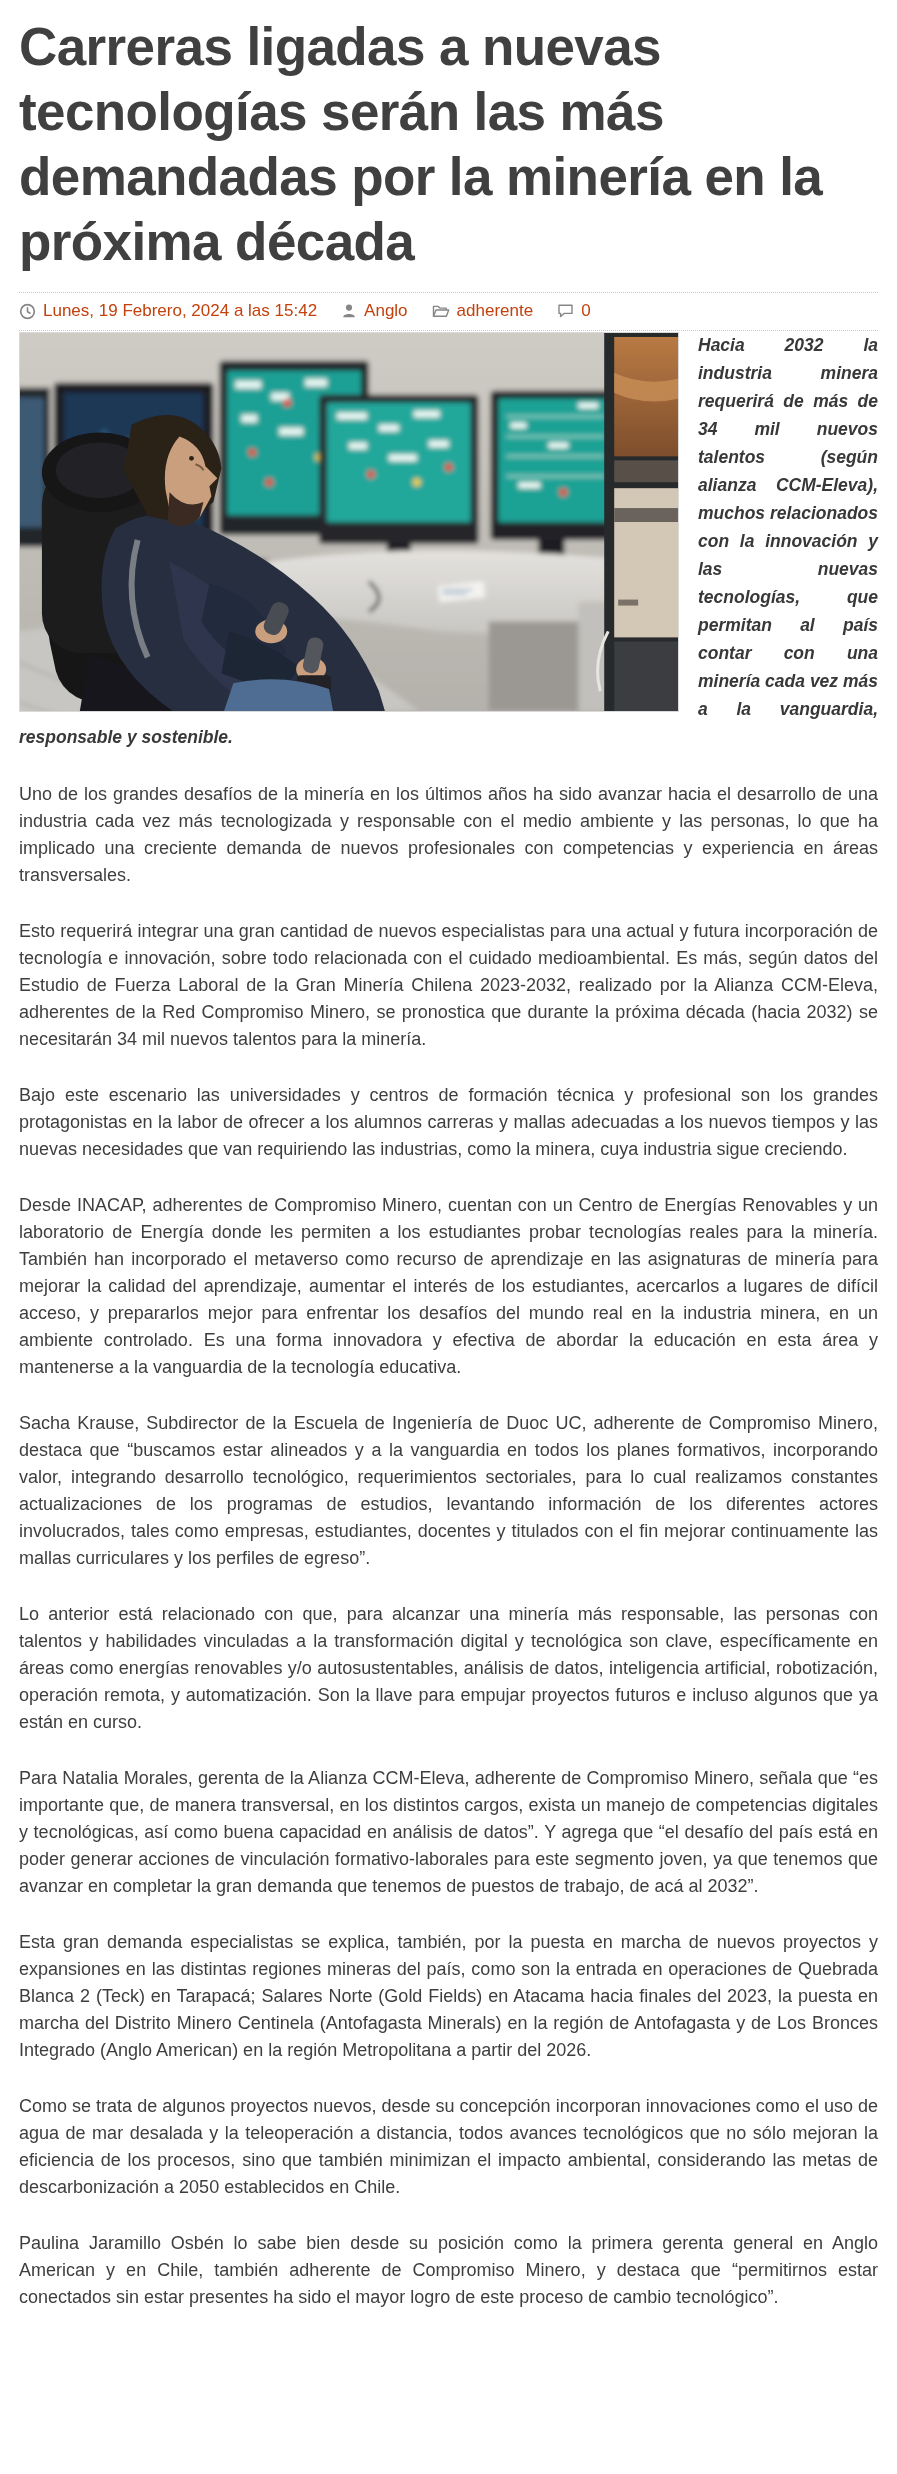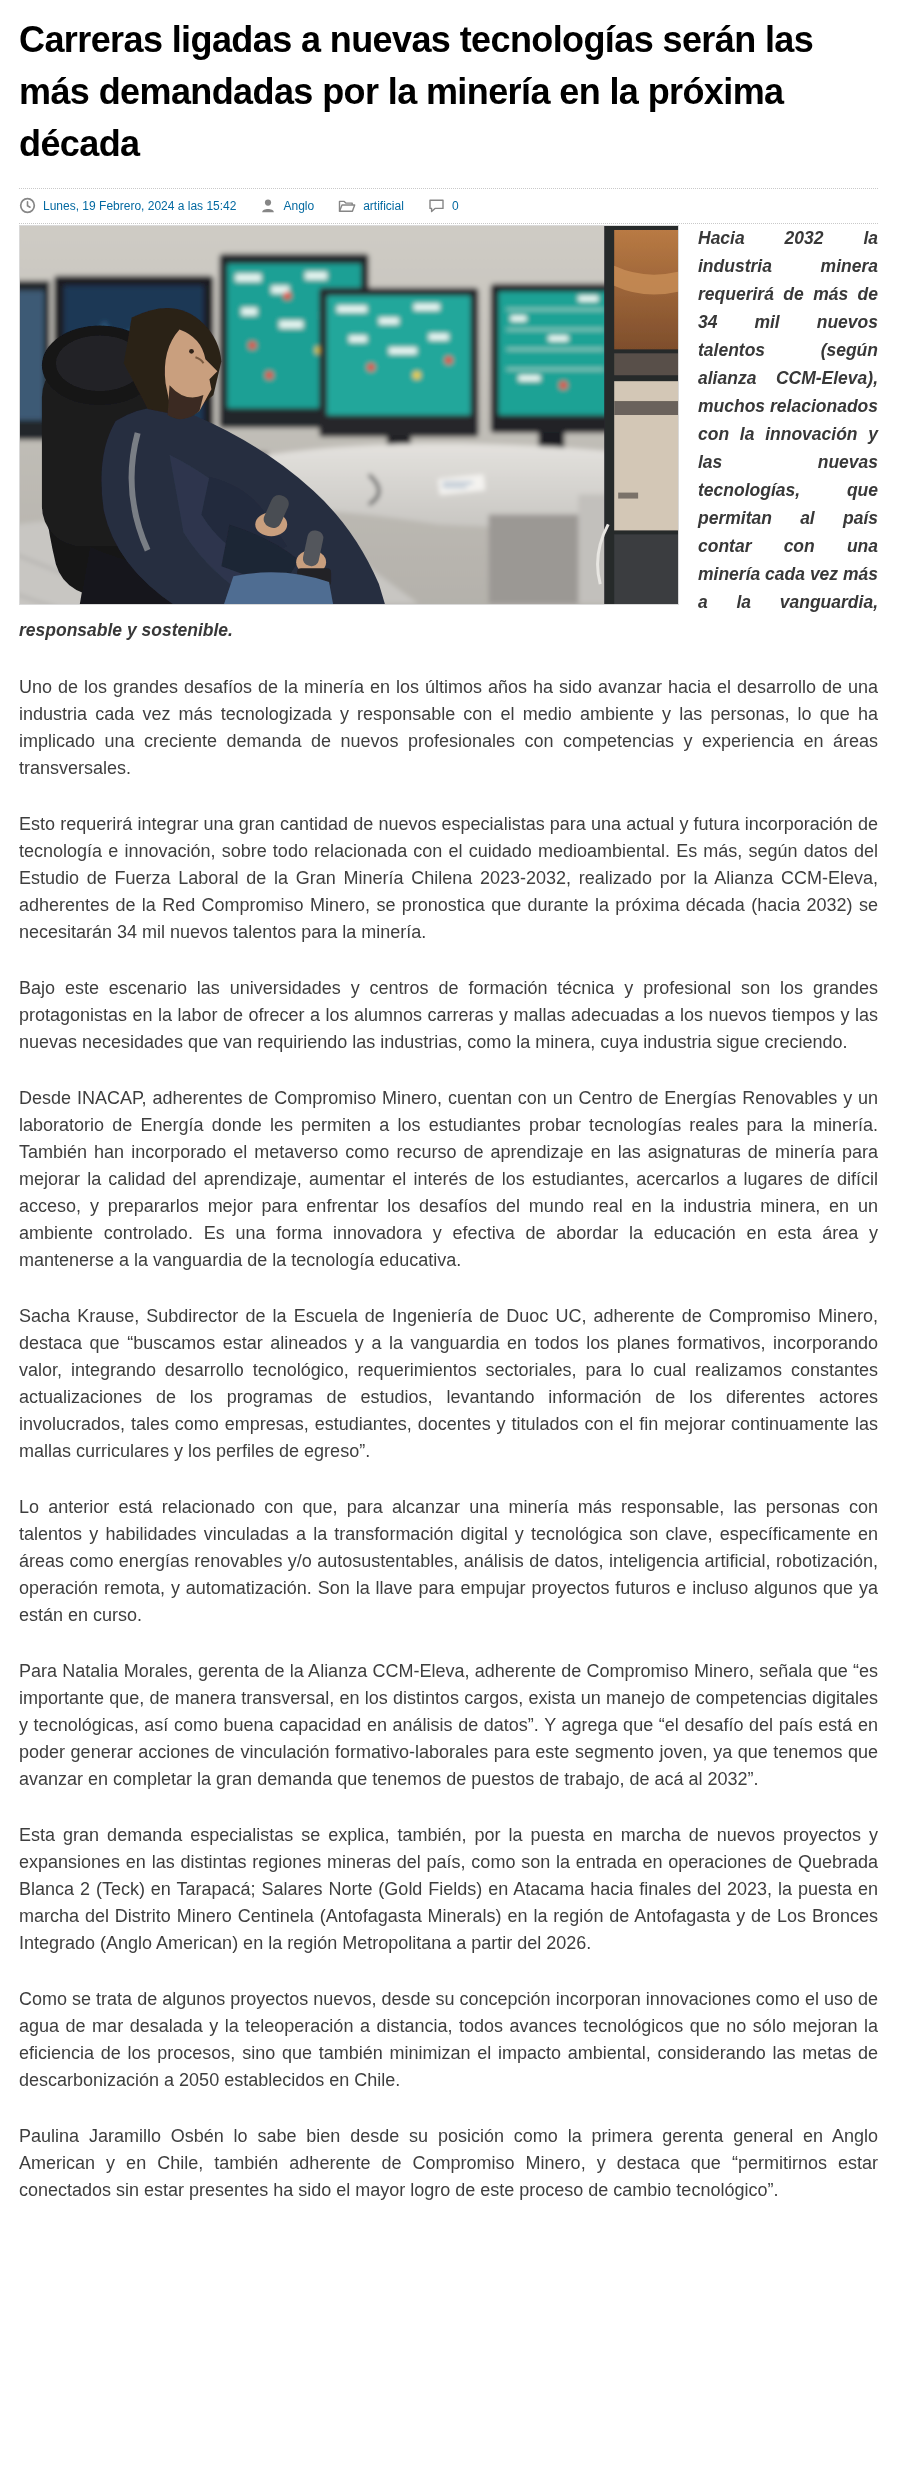--- a/index.html
+++ b/index.html
@@ -7,38 +7,38 @@
     width:897px;
     font-family:"Liberation Sans","DejaVu Sans",sans-serif;
     color:#3e3e3e;
     -webkit-font-smoothing:antialiased;
   }
   .page{padding:12px 19px 30px 19px;}
 
   
   h1.article-title{
     margin:2px 0 18px 0;
-    font-size:36px;
-    line-height:52px;
+    font-size:53px;
+    line-height:65px;
     font-weight:700;
     letter-spacing:-0.6px;
-    color:#000000;
+    color:#404040;
     max-width:835px;
   }
 
   
   .meta-bar{
     border-top:1px dotted #c9c9c9;
     border-bottom:1px dotted #c9c9c9;
     padding:8px 0 9px 0;
     display:flex;
     align-items:flex-end;
     gap:24px;
-    font-size:12px;
-    color:#0369a1;
+    font-size:17px;
+    color:#c2410c;
   }
   .meta-item{display:flex;align-items:center;gap:7px;white-space:nowrap;}
   .meta-item svg{display:block;}
 
   
   .article-body{margin-top:0;}
   .photo-frame{
     float:left;
     width:660px;
     height:380px;
@@ -96,21 +96,21 @@
       <span>Anglo</span>
     </span>
 
     <span class="meta-item">
       <span>
         <svg width="18" height="16" viewBox="0 0 18 16" fill="none">
           <path d="M1.5 13.2 V3.4 H6.2 L7.8 5.1 H14.2 V7" stroke="#868686" stroke-width="1.4" stroke-linejoin="round"></path>
           <path d="M1.5 13.2 L4 7 H16.7 L14.4 13.2 Z" stroke="#868686" stroke-width="1.4" stroke-linejoin="round"></path>
         </svg>
       </span>
-      <span>artificial</span>
+      <span>adherente</span>
     </span>
 
     <span class="meta-item">
       <span>
         <svg width="17" height="16" viewBox="0 0 17 16" fill="none">
           <path d="M2 2.2 H15 V10.4 H7 L3.6 13.6 V10.4 H2 Z" stroke="#868686" stroke-width="1.4" stroke-linejoin="round"></path>
         </svg>
       </span>
       <span>0</span>
     </span>

